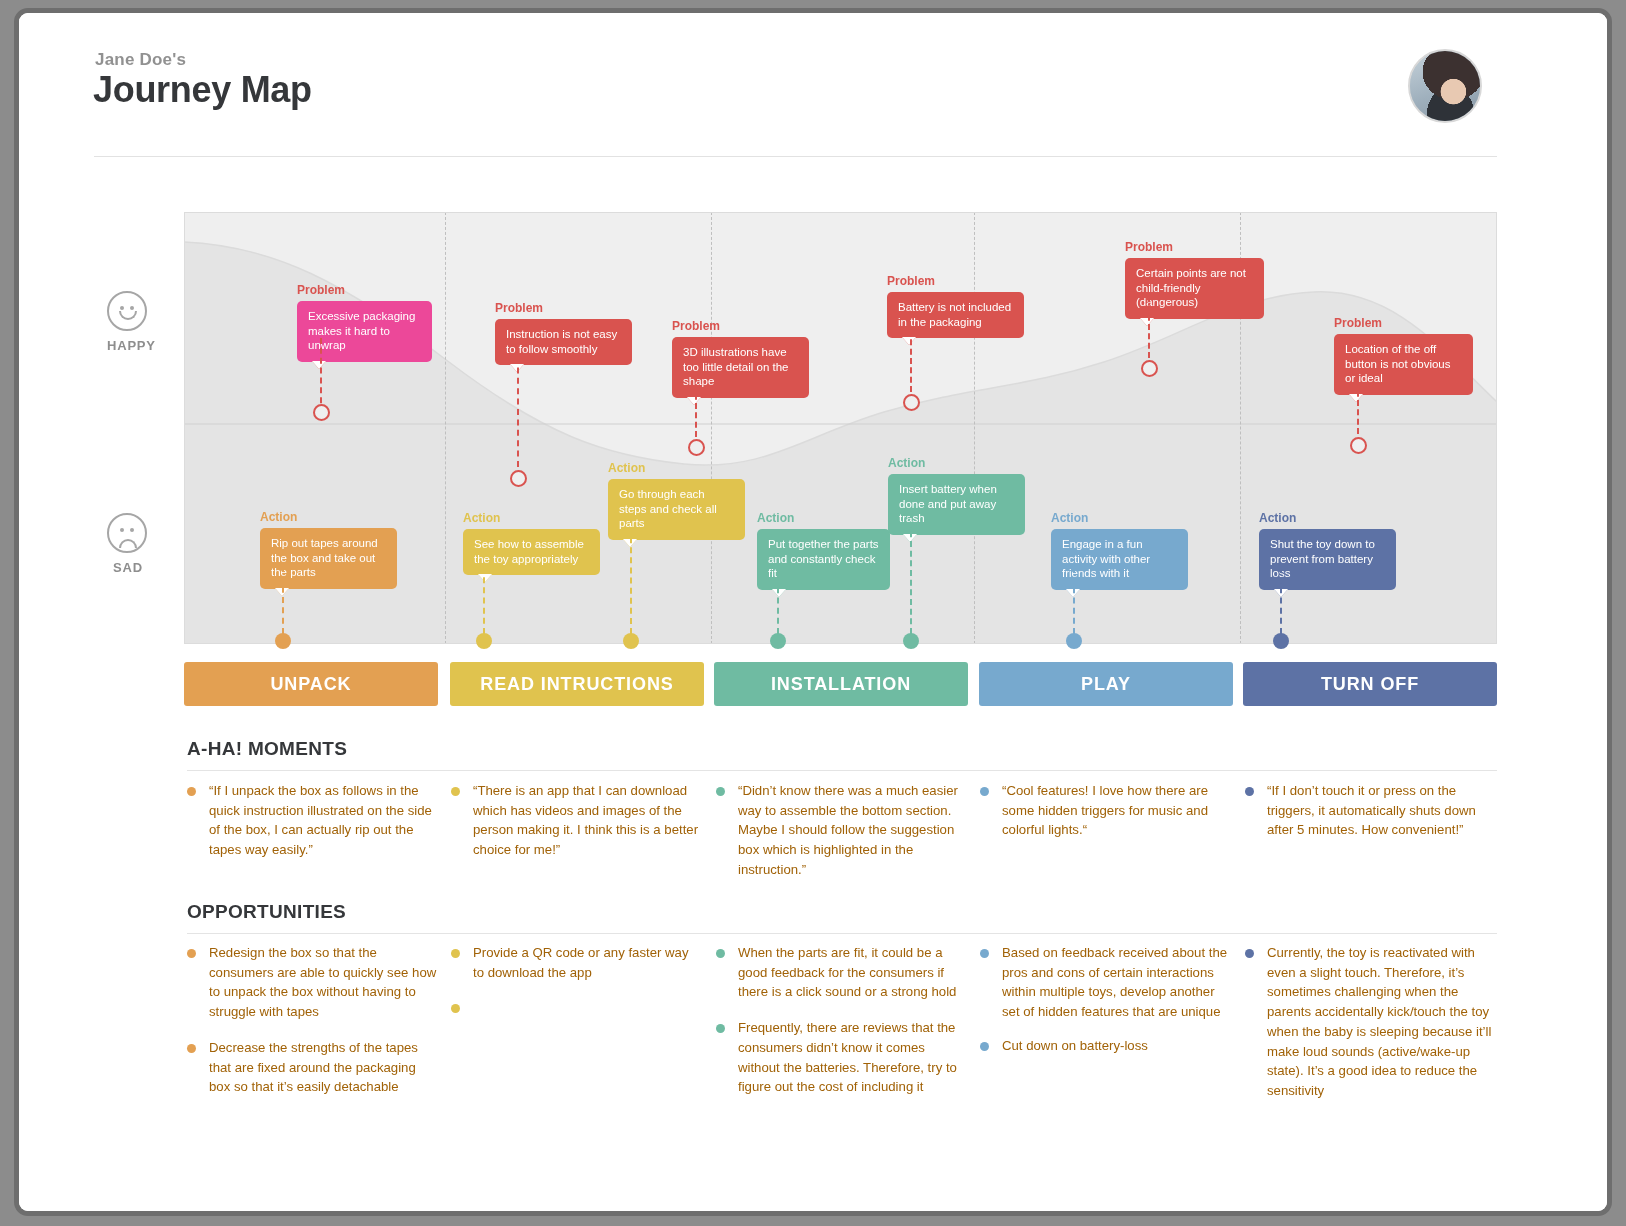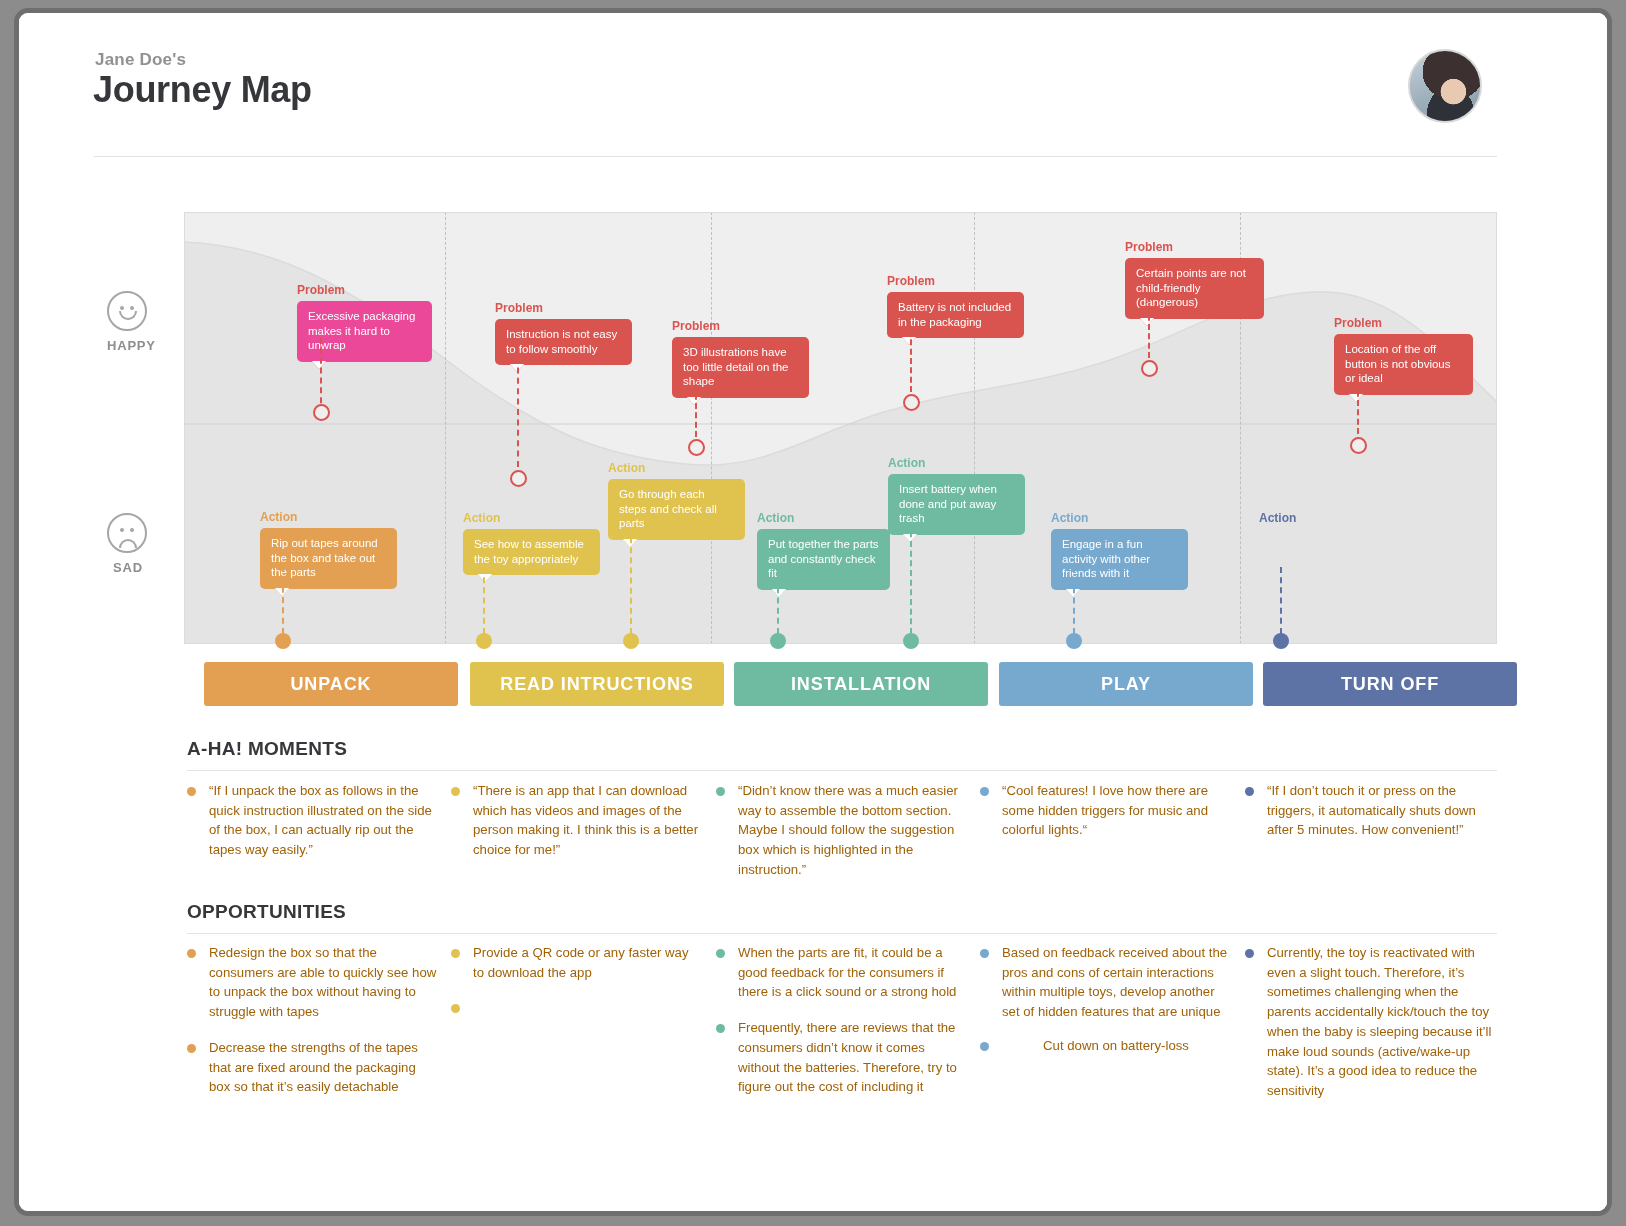--- a/index.html
+++ b/index.html
@@ -86,21 +86,21 @@
     border-top: 8px solid currentColor;
   }
   .stem { position: absolute; width: 0; border-left-width: 2px; border-left-style: dashed; }
   .node-ring {
     position: absolute; width: 17px; height: 17px; border-radius: 50%;
     border: 2px solid #d9534f; background: #efefef;
   }
   .node-dot { position: absolute; width: 16px; height: 16px; border-radius: 50%; }
 
   
-  .stages { position: absolute; left: 165px; top: 649px; width: 1313px; height: 44px; margin-left: 20px; }
+  .stages { position: absolute; left: 165px; top: 649px; width: 1313px; height: 44px; }
   .stage {
     position: absolute; top: 0; height: 44px; border-radius: 3px;
     color: #ffffff; font-size: 18px; font-weight: bold; letter-spacing: .9px;
     display: flex; align-items: center; justify-content: center;
   }
 
   
   .sect-title {
     position: absolute; font-size: 19px; font-weight: bold;
     color: #35373a; letter-spacing: .3px;
@@ -278,20 +278,24 @@
     <div class="bubble" style="background:#77a9ce;">
       <span style="color:#fff;">Engage in a fun activity with other friends with it</span>
       <i style="position:absolute;left:15px;bottom:-7px;width:0;height:0;border-left:7px solid transparent;border-right:7px solid transparent;border-top:8px solid #77a9ce;"></i>
     </div>
   </div>
   <div class="stem" style="left:1054px; top:554px; height:67px; border-color:#77a9ce;"></div>
   <div class="node-dot" style="left:1047px; top:620px; background:#77a9ce;"></div>
 
   <div class="callout" style="left:1240px; top:498px; width:137px;">
     <div class="kicker" style="color:#5d72a5;">Action</div>
+    <div class="bubble" style="background:#5d72a5;">
+      <span style="color:#fff;">Shut the toy down to prevent from battery loss</span>
+      <i style="position:absolute;left:15px;bottom:-7px;width:0;height:0;border-left:7px solid transparent;border-right:7px solid transparent;border-top:8px solid #5d72a5;"></i>
+    </div>
   </div>
   <div class="stem" style="left:1261px; top:554px; height:67px; border-color:#5d72a5;"></div>
   <div class="node-dot" style="left:1254px; top:620px; background:#5d72a5;"></div>
 
   <div class="stages">
     <div class="stage" style="left:0px;    width:254px; background:#e3a052;">UNPACK</div>
     <div class="stage" style="left:266px;  width:254px; background:#e0c34e;">READ INTRUCTIONS</div>
     <div class="stage" style="left:530px;  width:254px; background:#6fbba2;">INSTALLATION</div>
     <div class="stage" style="left:795px;  width:254px; background:#77a9ce;">PLAY</div>
     <div class="stage" style="left:1059px; width:254px; background:#5d72a5;">TURN OFF</div>
@@ -364,21 +368,21 @@
       <span class="dot" style="background:#6fbba2;"></span>
       <span class="txt">Frequently, there are reviews that the consumers didn’t know it comes without the batteries. Therefore, try to figure out the cost of including it</span>
     </div>
   </div>
 
   <div class="col" style="left:961px; top:930px;">
     <div class="bullet-row">
       <span class="dot" style="background:#77a9ce;"></span>
       <span class="txt">Based on feedback received about the pros and cons of certain interactions within multiple toys, develop another set of hidden features that are unique</span>
     </div>
-    <div class="bullet-row" style="margin-top:10px;text-align:center;">
+    <div class="bullet-row" style="margin-top:10px;">
       <span class="dot" style="background:#77a9ce;"></span>
       <span class="txt">Cut down on battery-loss</span>
     </div>
   </div>
 
   <div class="col" style="left:1226px; top:930px;">
     <div class="bullet-row">
       <span class="dot" style="background:#5d72a5;"></span>
       <span class="txt">Currently, the toy is reactivated with even a slight touch. Therefore, it’s sometimes challenging when the parents accidentally kick/touch the toy when the baby is sleeping because it’ll make loud sounds (active/wake-up state). It’s a good idea to reduce the sensitivity</span>
     </div>

